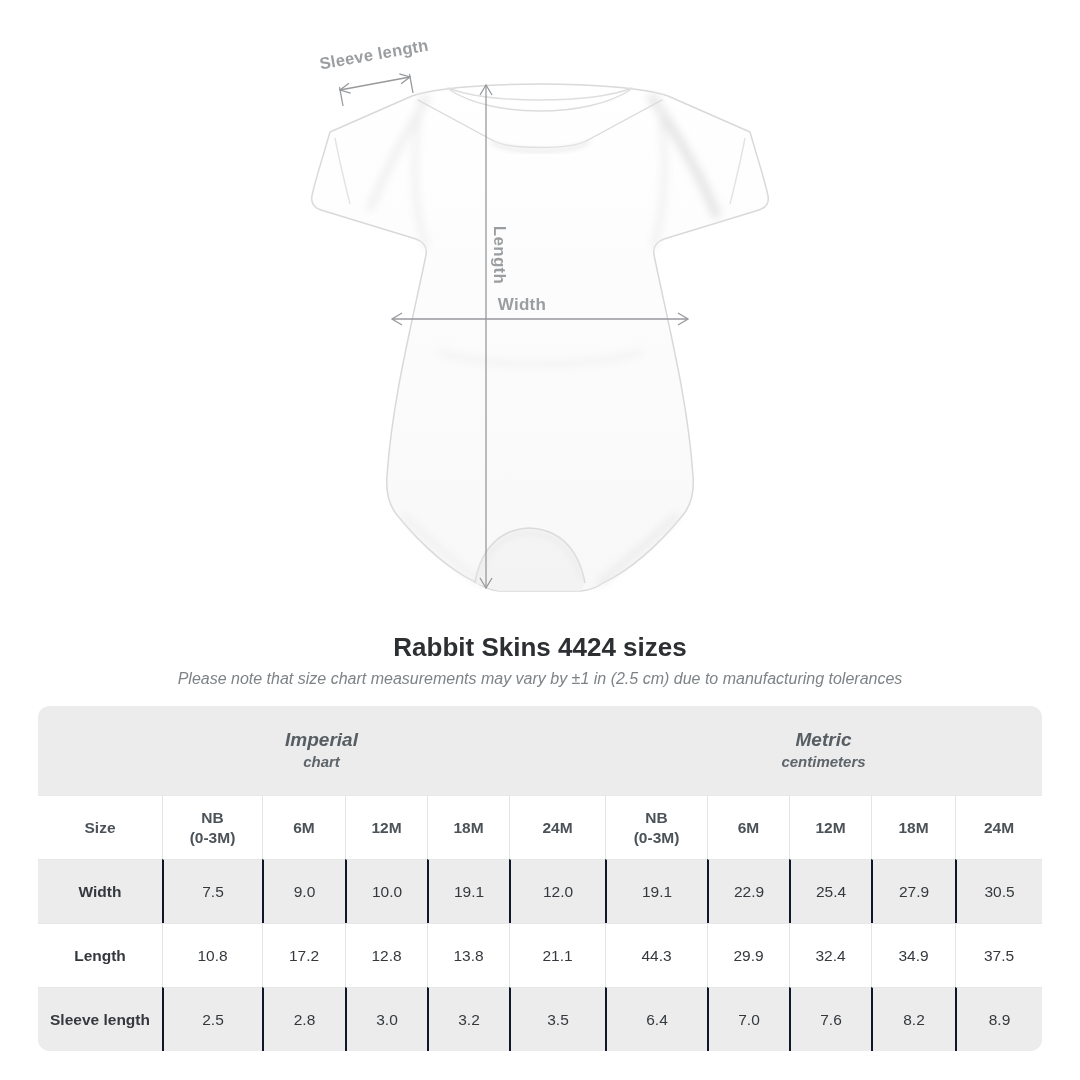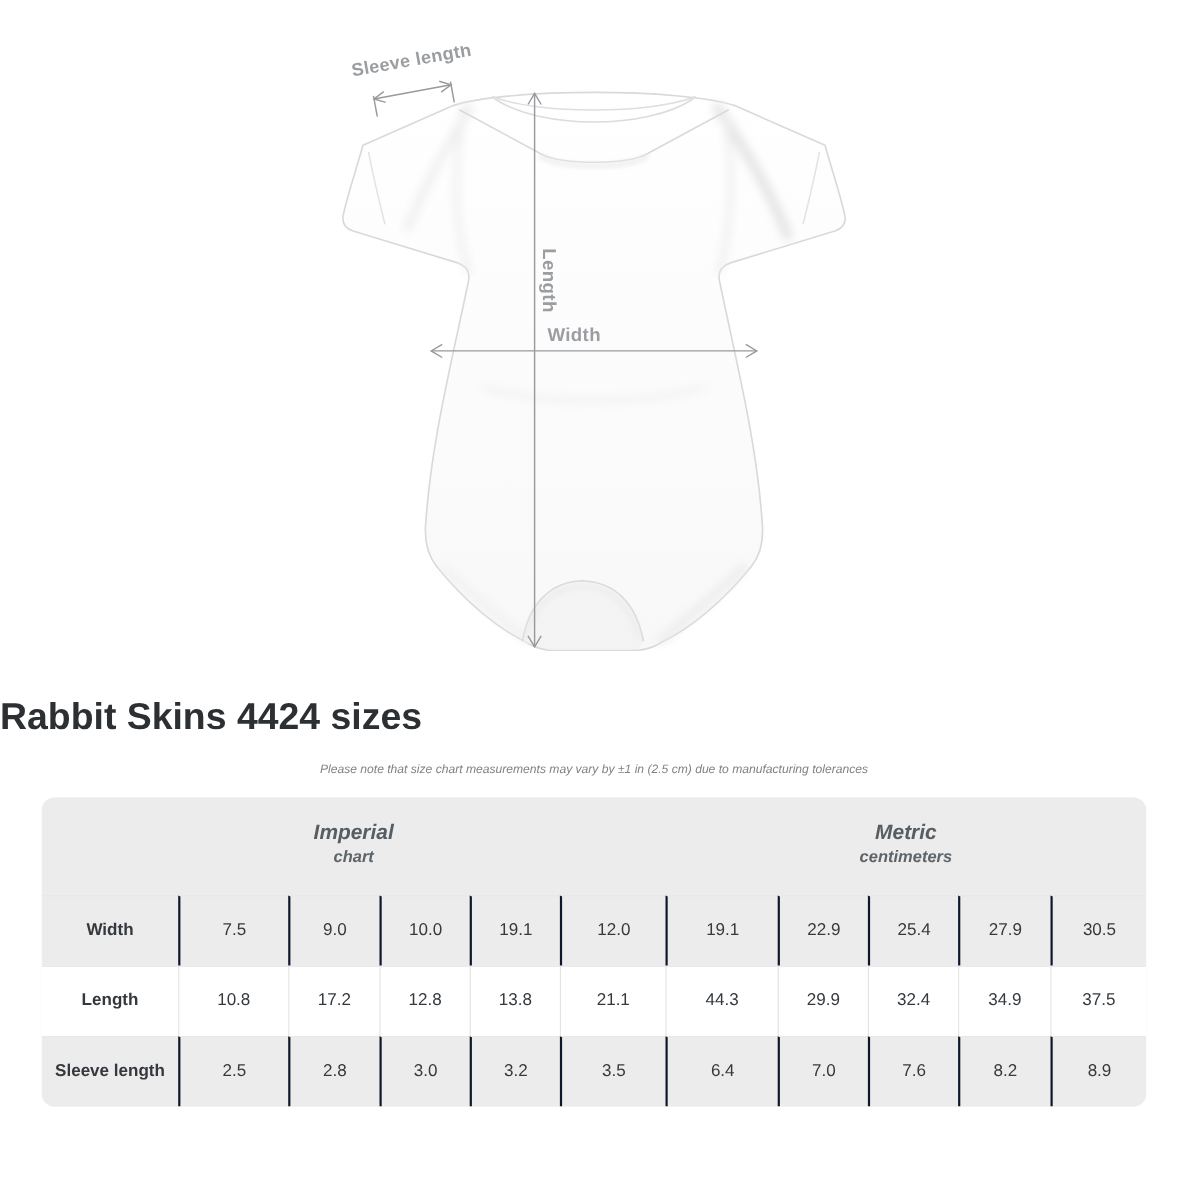--- a/index.html
+++ b/index.html
@@ -9,26 +9,26 @@
     -webkit-font-smoothing:antialiased;
   }
   .figure { width:480px; height:580px; margin:42px auto 0; position:relative; }
   .figure svg { display:block; }
 
   .meas-line { stroke:#97999c; stroke-width:1.3; fill:none; }
   .meas-label { fill:#9b9ea1; font-size:17px; font-weight:700; letter-spacing:.3px; }
   .sleeve-label { font-size:16.5px; }
 
   .title {
-    margin:10px 0 0; 
-    font-size:34px; font-weight:700; color:#2d3033; line-height:1.2;
+    margin:10px 0 0; text-align:center;
+    font-size:26px; font-weight:700; color:#2d3033; line-height:1.2;
   }
   .subtitle {
-    margin:21px 0 0; text-align:center; font-style:italic;
-    font-size:11px; color:#7e8density387; color:#7e8387; line-height:1.25;
+    margin:6px 0 0; text-align:center; font-style:italic;
+    font-size:16px; color:#7e8density387; color:#7e8387; line-height:1.25;
   }
 
   .chart-wrap {
     width:1004px; margin:17px auto 0;
     background:#ececec; border-radius:12px; overflow:hidden;
   }
   table.size-table { border-collapse:separate; border-spacing:0; table-layout:fixed; width:1004px; }
   .size-table th, .size-table td {
     text-align:center; vertical-align:middle; padding:0;
     font-size:15.5px; color:#35393d;
@@ -170,20 +170,35 @@
       <tr class="group-row">
         <th colspan="6">
           <div class="g-label">Imperial</div>
           <div class="g-unit">chart</div>
         </th>
         <th colspan="5">
           <div class="g-label">Metric</div>
           <div class="g-unit">centimeters</div>
         </th>
       </tr>
+      <tr class="head-row">
+        <th>Size</th>
+        <th>NB
+(0-3M)</th>
+        <th>6M</th>
+        <th>12M</th>
+        <th>18M</th>
+        <th>24M</th>
+        <th>NB
+(0-3M)</th>
+        <th>6M</th>
+        <th>12M</th>
+        <th>18M</th>
+        <th>24M</th>
+      </tr>
     </thead>
     <tbody>
       <tr class="r-gray">
         <th>Width</th>
         <td>7.5</td>
         <td>9.0</td>
         <td>10.0</td>
         <td>19.1</td>
         <td>12.0</td>
         <td>19.1</td>

